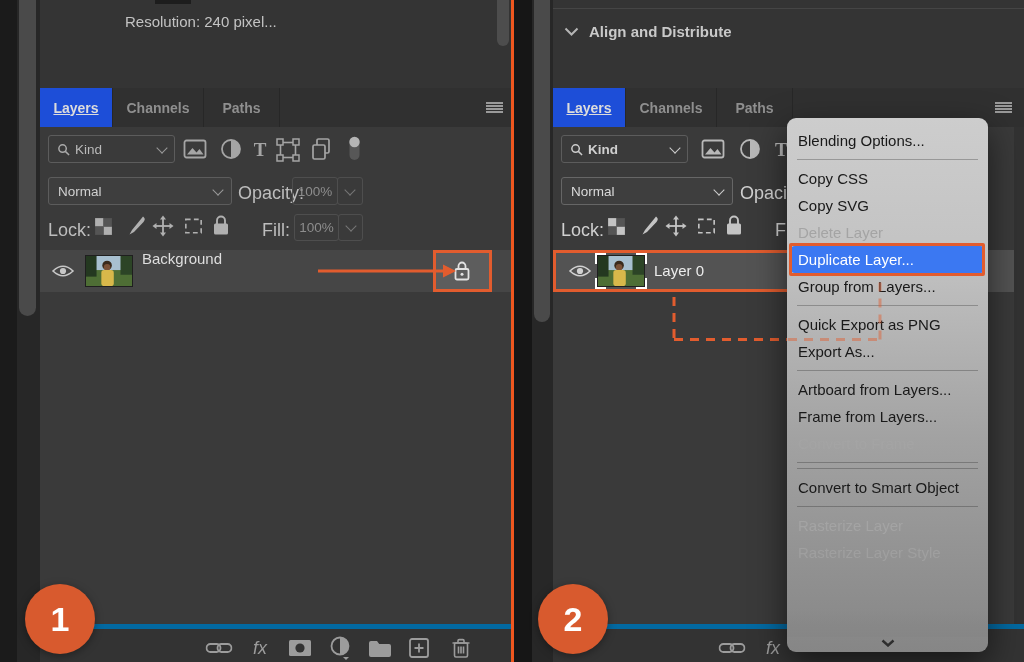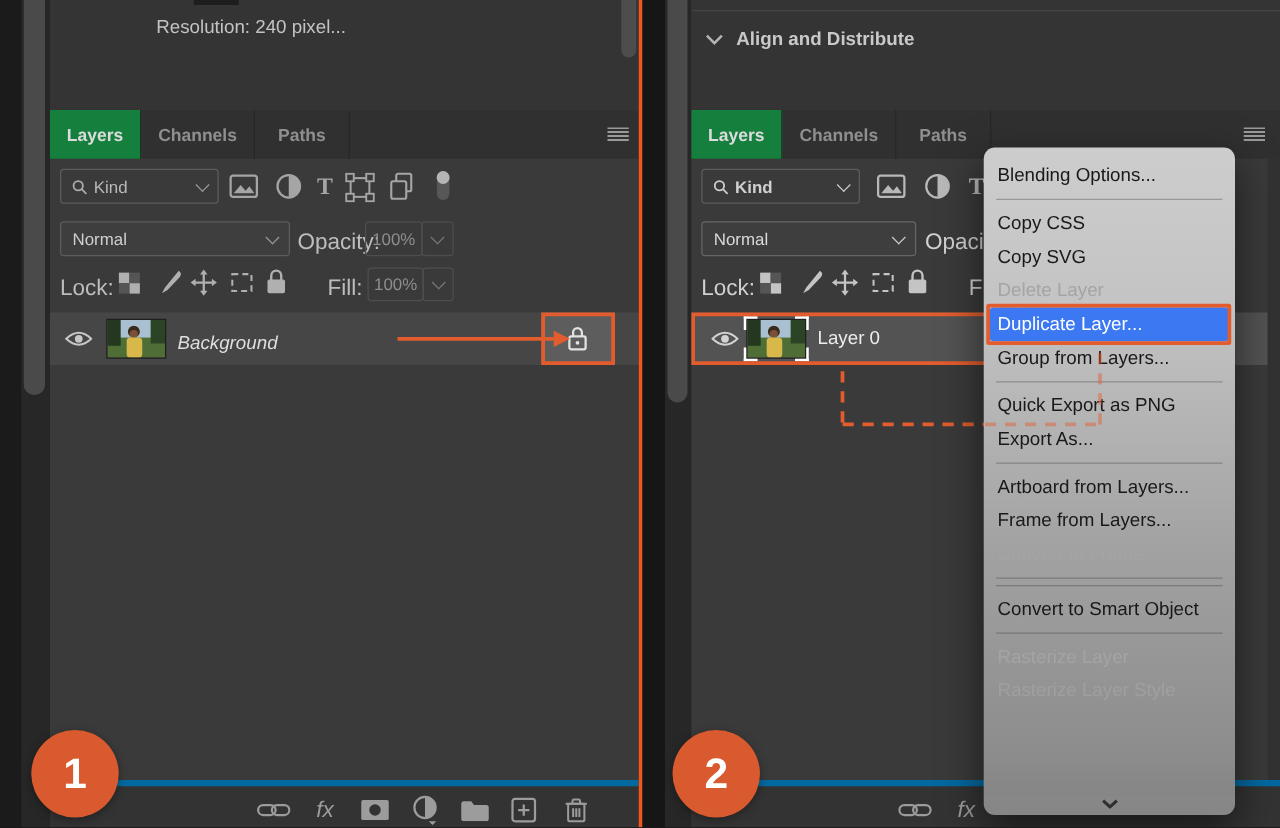--- a/index.html
+++ b/index.html
@@ -14,21 +14,21 @@
   .divider{background:#ef571f;}
   
   .panel{background:#3a3a3a;overflow:hidden;}
   .props{background:#343434;border-bottom:1px solid #242424;}
   .props-text{color:#c3c3c3;font-size:15px;}
   .props-head{color:#c9c9c9;font-size:15px;font-weight:bold;}
   .tabbar{background:#303030;display:flex;align-items:stretch;}
   .tab{display:flex;align-items:center;justify-content:center;
        font-size:14px;font-weight:bold;color:#8f8f8f;
        border-right:1px solid #272727;padding:0 14px;}
-  .tab.active{background:#15803d;color:#dcdcdc;}
+  .tab.active{background:#1d4ed8;color:#dcdcdc;text-decoration:underline;}
   .hamburger{width:17px;height:11px;
     background:linear-gradient(#9a9a9a 0 1.5px,transparent 1.5px 3px,
       #9a9a9a 3px 4.5px,transparent 4.5px 6px,#9a9a9a 6px 7.5px,
       transparent 7.5px 9px,#9a9a9a 9px 10.5px,transparent 10.5px);}
   .chv{width:7px;height:7px;border-right:1.7px solid #999;
        border-bottom:1.7px solid #999;transform:rotate(45deg);display:inline-block;}
   .field{border:1px solid #5c5c5c;border-radius:3px;box-sizing:border-box;
          display:flex;align-items:center;color:#b9b9b9;font-size:13.5px;}
   .field.dim{border-color:#4e4e4e;color:#8d8d8d;}
   .lbl{color:#bdbdbd;font-size:18px;}
@@ -208,21 +208,21 @@
         <svg width="46" height="30" viewBox="0 0 48 32" preserveAspectRatio="none">
             <rect width="48" height="32" fill="#4e6e35"></rect>
             <rect x="8" y="0" width="34" height="15" fill="#a8c0d0"></rect>
             <rect x="0" y="0" width="11" height="22" fill="#243820"></rect>
             <rect x="36" y="0" width="12" height="20" fill="#2c4426"></rect>
             <circle cx="22" cy="10" r="5" fill="#3a2a1c"></circle>
             <circle cx="22" cy="12" r="3.4" fill="#7a5137"></circle>
             <rect x="16" y="15" width="13" height="17" rx="3" fill="#d8b84a"></rect>
           </svg>
       </div>
-      <div class="abs layer-name" style="left:102px;top:16px;font-style:italic;">Background</div>
+      <div class="abs layer-name" style="left:102px;top:0;">Background</div>
       <div class="abs" style="left:393px;top:0;width:59px;height:42px;background:#5d5d5d;"></div>
       <svg class="abs" style="left:413px;top:10px;" width="18" height="22" viewBox="0 0 18 22">
           <rect x="2.5" y="9" width="13" height="10.5" rx="1.5" fill="none" stroke="#e2e2e2" stroke-width="1.8"></rect>
           <path d="M5.5 9 V6 a3.5 3.5 0 0 1 7 0 V9" fill="none" stroke="#e2e2e2" stroke-width="1.8"></path>
           <circle cx="9" cy="14.2" r="1.5" fill="#e2e2e2"></circle>
         </svg>
       <div class="abs orange-box" style="left:393px;top:0;width:59px;height:42px;"></div>
     </div>
 
     <div class="abs bottombar" style="left:0;top:624px;width:471px;height:38px;">

